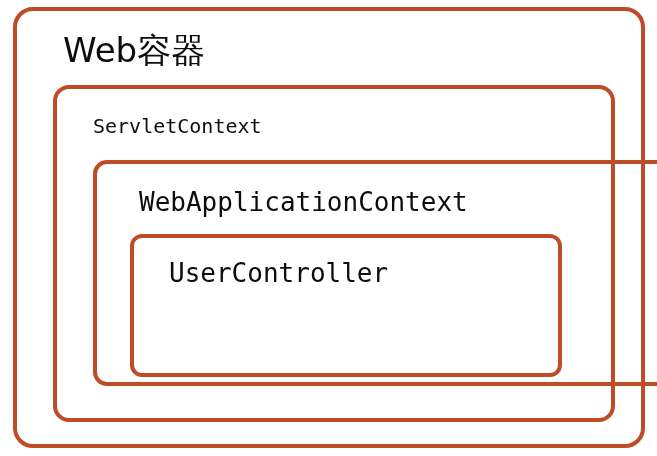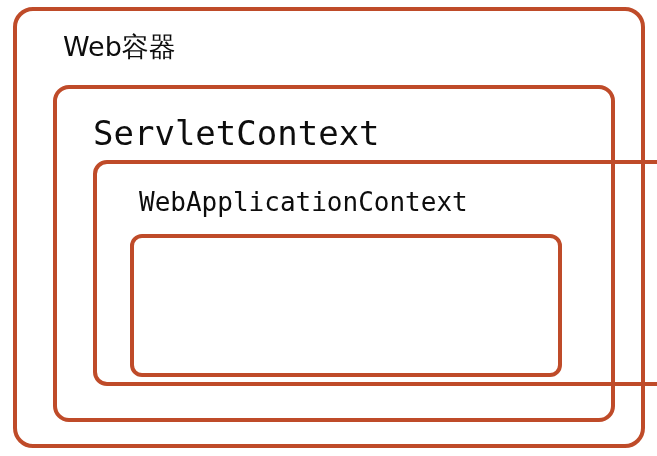--- a/index.html
+++ b/index.html
@@ -71,28 +71,28 @@
     position: absolute;
     color: #0d0d0d;
     white-space: nowrap;
     line-height: 1;
     letter-spacing: 0px;
   }
 
   .label-web-container {
     left: 46px;
     top: 22px;
-    font-size: 27px;
+    font-size: 34px;
     font-family: "DejaVu Sans", "Liberation Sans", sans-serif;
   }
 
   .label-servlet-context {
     left: 36px;
     top: 27px;
-    font-size: 34px;
+    font-size: 20px;
   }
 
   .label-web-application-context {
     left: 42px;
     top: 25px;
     font-size: 26px;
   }
 
   .label-user-controller {
     left: 35px;
@@ -118,19 +118,20 @@
     <div class="box box-servlet-context">
 
       <div class="box-label label-servlet-context" style="color: rgb(13, 13, 13);">ServletContext</div>
 
       <div class="box box-web-application-context">
 
         <div class="box-label label-web-application-context" style="color: rgb(13, 13, 13);">WebApplicationContext</div>
 
         <div class="box box-user-controller">
 
+          <div class="box-label label-user-controller" style="color: rgb(13, 13, 13);">UserController</div>
 
 
         </div>
       </div>
     </div>
   </div>
 </div>
 
 </body></html>

